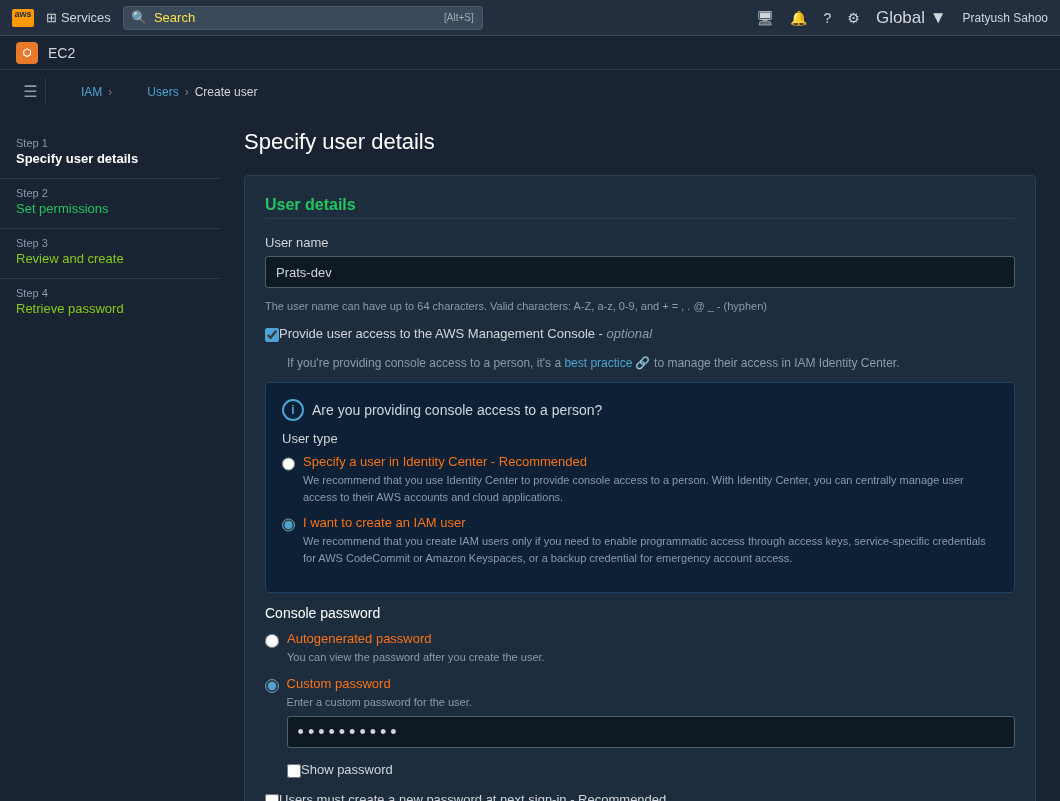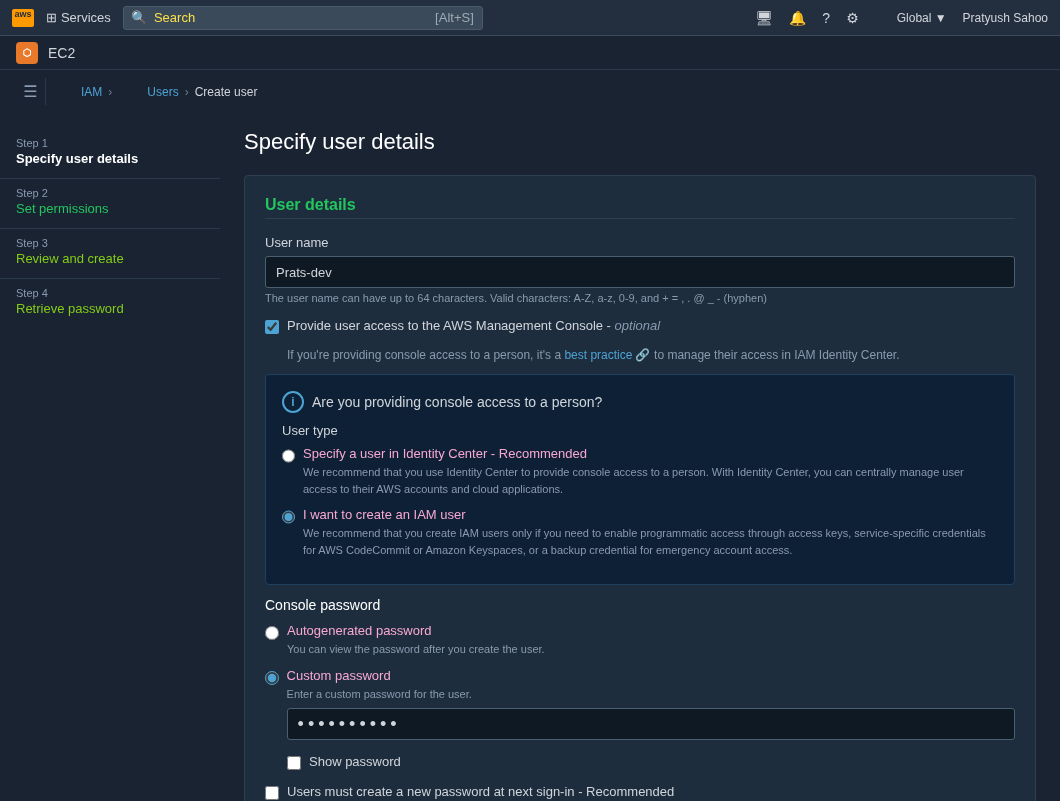--- a/index.html
+++ b/index.html
@@ -35,21 +35,21 @@
       display: flex; align-items: center;
       padding: 0 8px; gap: 6px;
       color: #a0aab4;
     }
     .nav-right {
       margin-left: auto;
       display: flex; align-items: center; gap: 16px;
       color: #d1d5db;
     }
     .nav-icon { cursor: pointer; color: #d1d5db; font-size: 14px; }
-    .nav-region { font-size: 12px; cursor: pointer; margin-left: 22px; }
+    .nav-region { font-size: 17px; cursor: pointer; }
     .nav-user { font-size: 12px; cursor: pointer; }
 
     
     .service-bar {
       background: #1a2332;
       height: 34px;
       display: flex; align-items: center;
       padding: 0 16px; gap: 10px;
       border-bottom: 1px solid #2a3a4a;
     }
@@ -136,25 +136,25 @@
       border-radius: 3px;
       color: #d1d5db;
       padding: 6px 10px;
       font-size: 13px;
       height: 32px;
       outline: none;
     }
     .field-hint {
       font-size: 11px;
       color: #8a9ab0;
-      margin-top: 4px;
+      margin-top: 12px;
     }
 
     .checkbox-row {
-      display: flex; align-items: flex-start; gap: 8px;
+      display: flex; align-items: flex-start; 
       margin: 14px 0;
     }
     .checkbox-row input[type=checkbox] {
       margin-top: 2px; cursor: pointer;
       accent-color: #4da3d4;
       width: 14px; height: 14px;
     }
     .checkbox-label { font-size: 13px; color: #d1d5db; }
     .checkbox-label span.opt { font-style: italic; color: #8a9ab0; }
     .best-practice { color: #4da3d4; cursor: pointer; }
@@ -183,21 +183,21 @@
 
     .user-type-label {
       font-size: 13px; color: #d1d5db; margin-bottom: 8px; font-weight: 500;
     }
     .radio-option { display: flex; align-items: flex-start; gap: 8px; margin-bottom: 10px; }
     .radio-option input[type=radio] {
       margin-top: 3px; cursor: pointer;
       accent-color: #4da3d4;
       width: 14px; height: 14px;
     }
-    .radio-option-label { font-size: 13px; color: #f9a8d4; }
+    .radio-option-label { font-size: 13px; color: #f97316; }
     .radio-option-desc { font-size: 11px; color: #8a9ab0; margin-top: 3px; line-height: 1.5; }
 
     
     .section-label {
       font-size: 14px; color: #ffffff; font-weight: 500;
       margin: 12px 0 10px;
     }
 
     
     .left-toggle {
@@ -230,21 +230,21 @@
   <div class="aws-logo">
     <span>aws</span>
   </div>
   <div class="nav-services">
     <span>⊞</span>
     <span>Services</span>
   </div>
   <div class="nav-search">
     <span>🔍</span>
     <span style="color:#fde047;">Search</span>
-    <span style="margin-left:auto;font-size:13px;">[Alt+S]</span>
+    <span style="margin-left:auto;font-size:10px;">[Alt+S]</span>
   </div>
   <div class="nav-right">
     <span class="nav-icon">🖥</span>
     <span class="nav-icon">🔔</span>
     <span class="nav-icon">?</span>
     <span class="nav-icon">⚙</span>
     <span class="nav-region">Global ▼</span>
     <span class="nav-user">Pratyush Sahoo</span>
   </div>
 </div>

